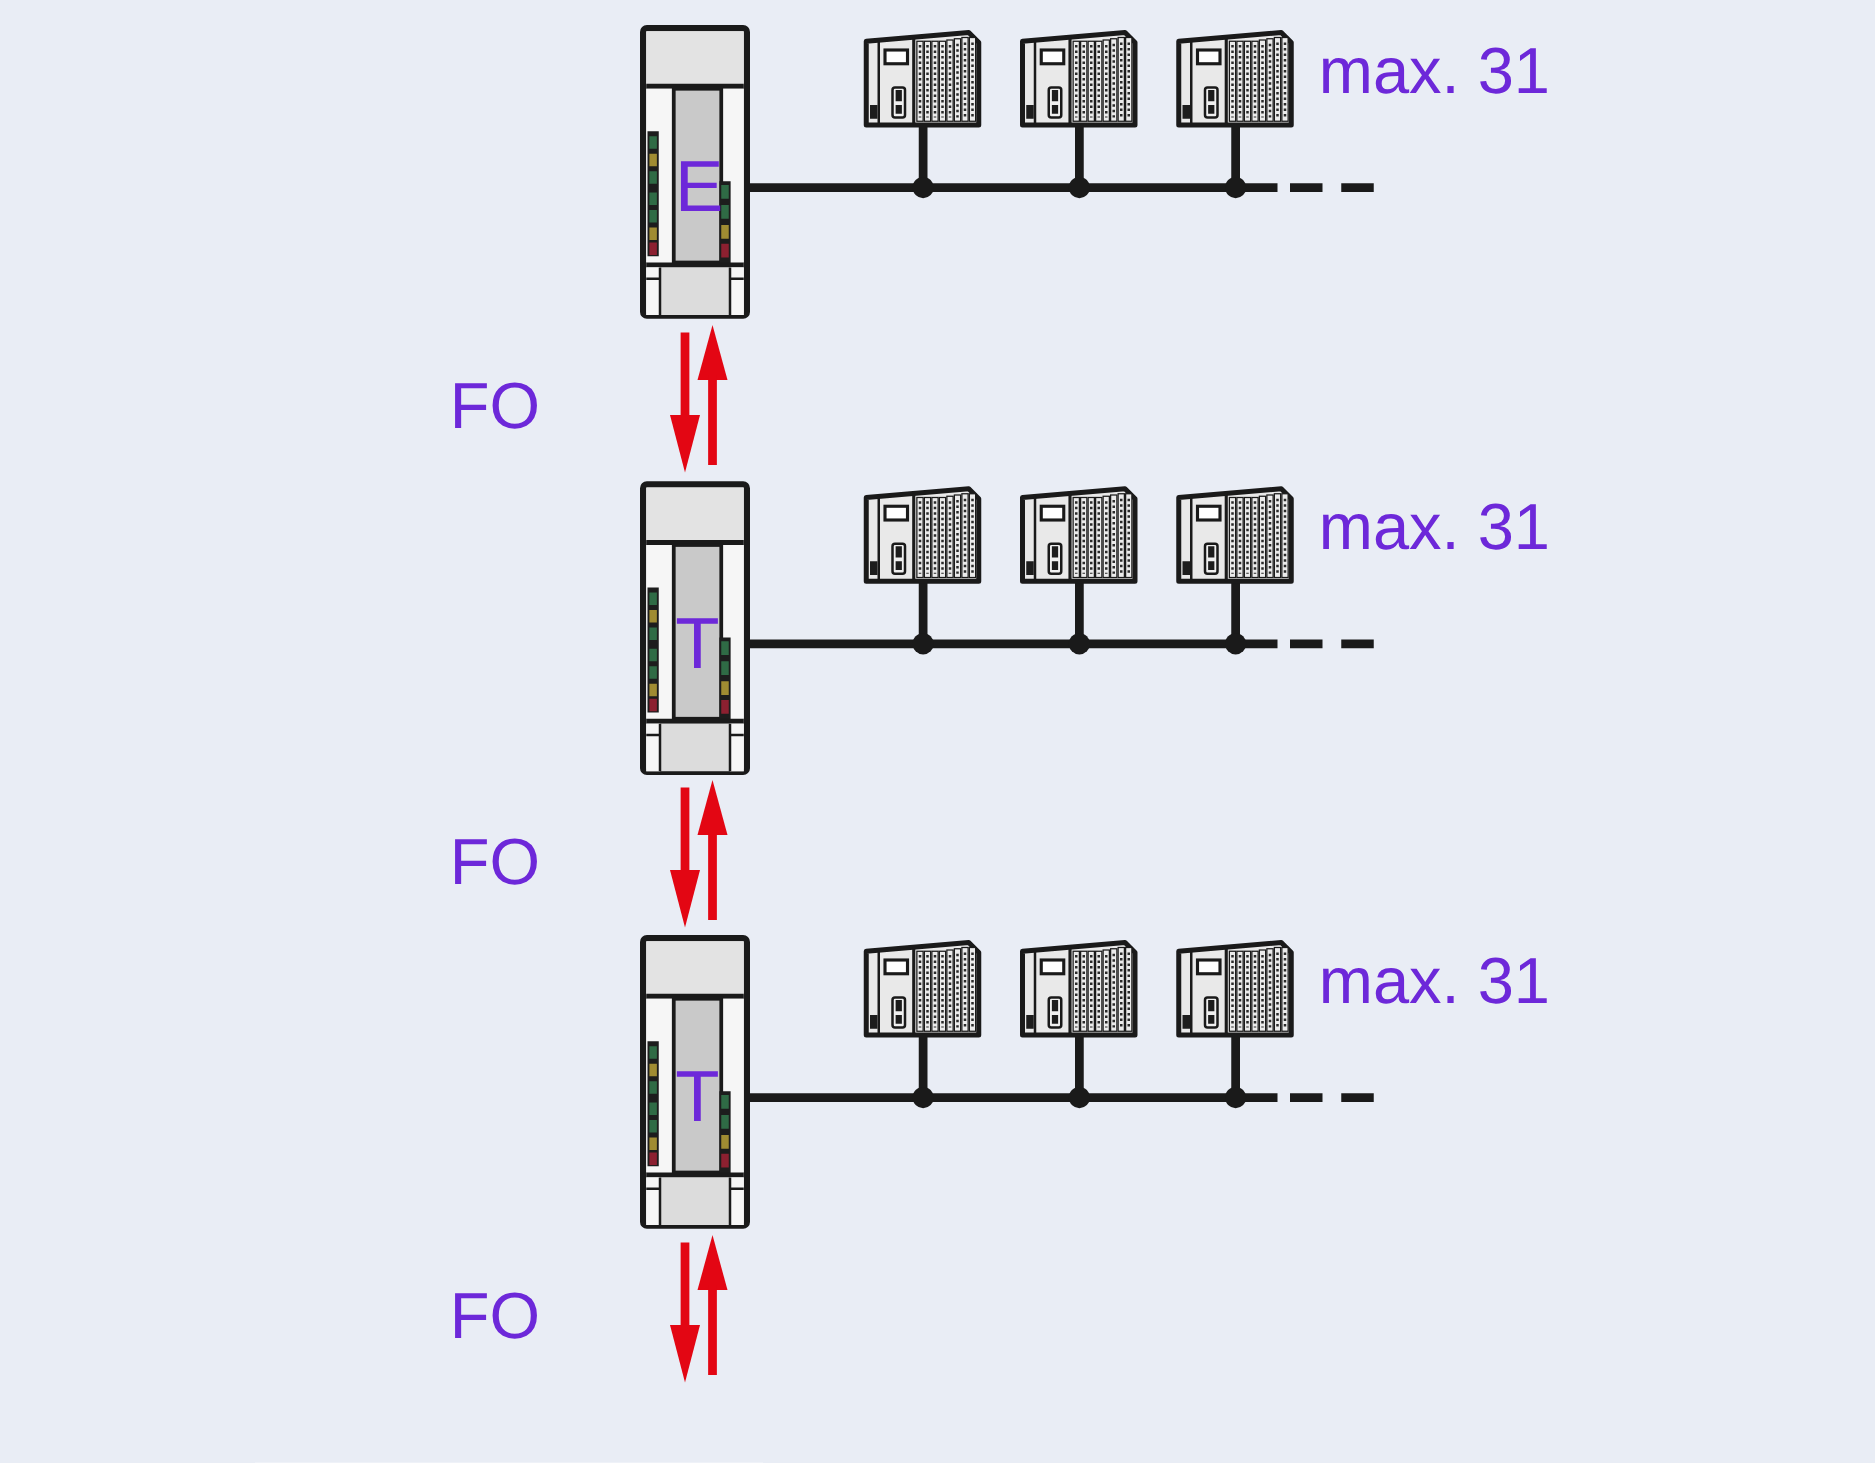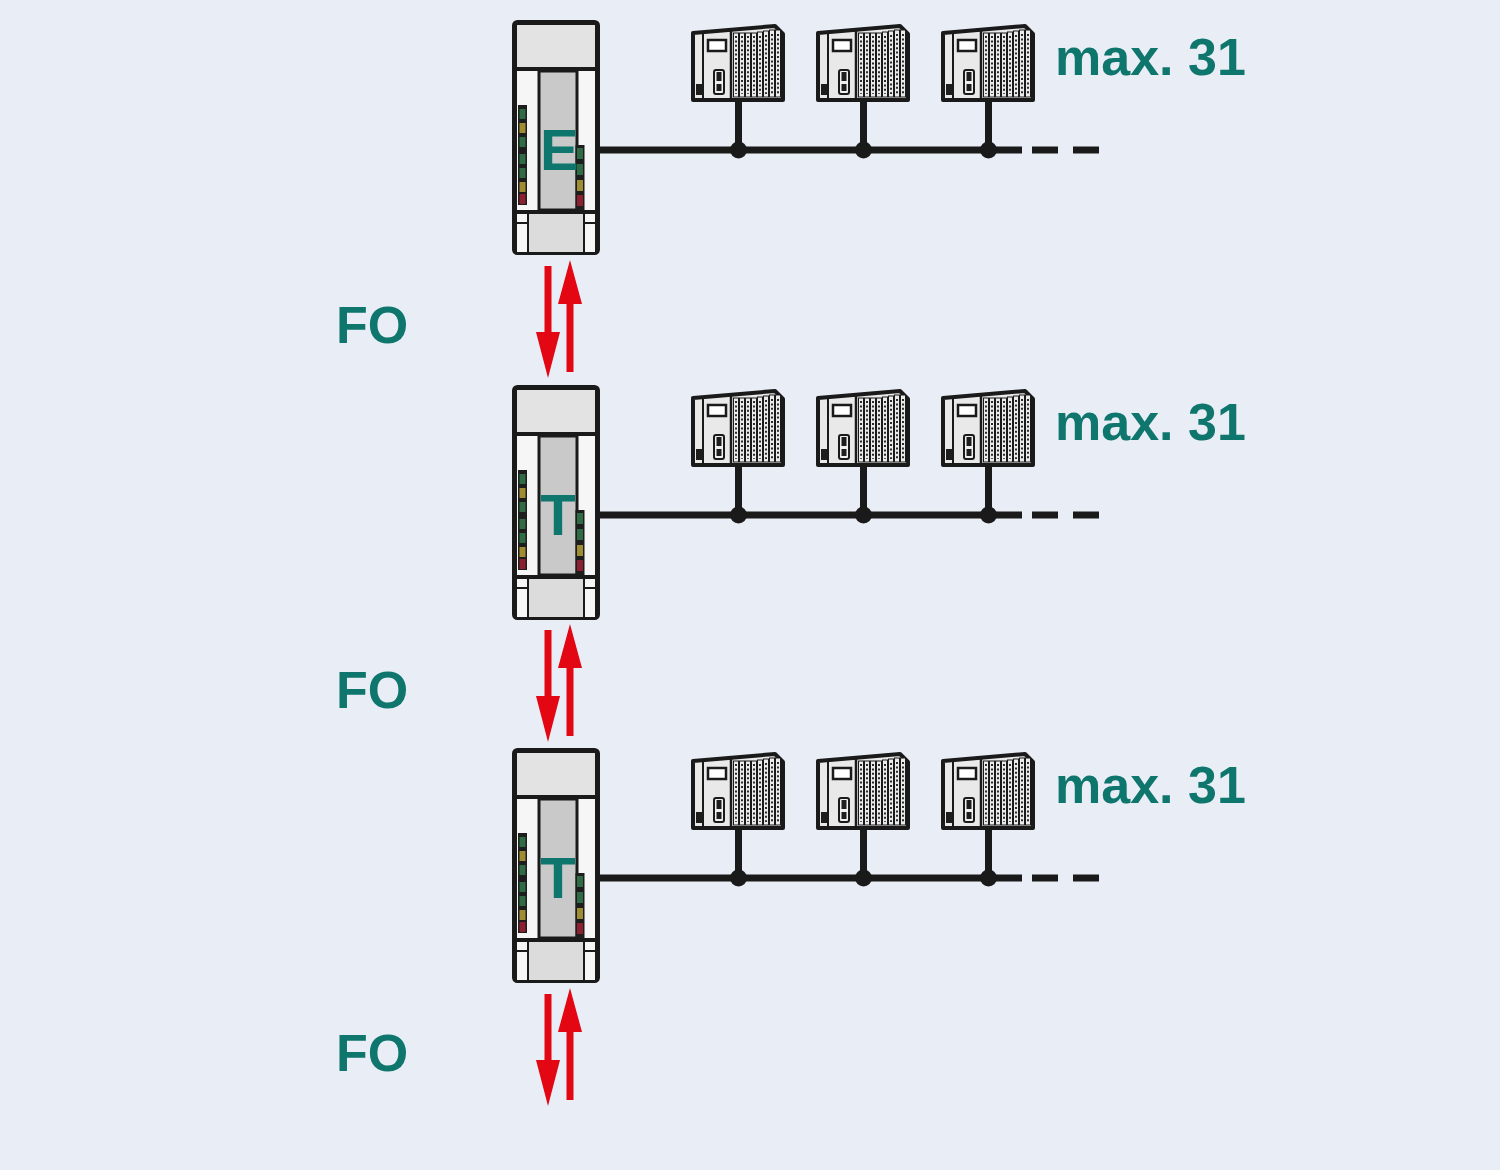--- a/index.html
+++ b/index.html
@@ -6,27 +6,27 @@
   .stage{
     position:relative;
     width:1500px;height:1170px;
     background:#e9edf5;
     overflow:hidden;
     font-family:"Liberation Sans", sans-serif;
   }
   .art{position:absolute;left:0;top:0;}
   .label{
     position:absolute;
-    color:#0f766e;
-    font-weight:bold;
+    color:#6d28d9;
+    font-weight:normal;
     white-space:nowrap;
   }
   .fo-label{
     left:336px;width:120px;height:60px;
-    font-size:52px;line-height:60px;
+    font-size:52px;line-height:60px;text-align:center;
   }
   .max-label{
     left:1055px;width:220px;height:60px;
     font-size:52px;line-height:60px;
   }
   .device-letter{
     left:540px;width:36px;height:60px;
     font-size:58px;line-height:60px;
     text-align:center;
   }

